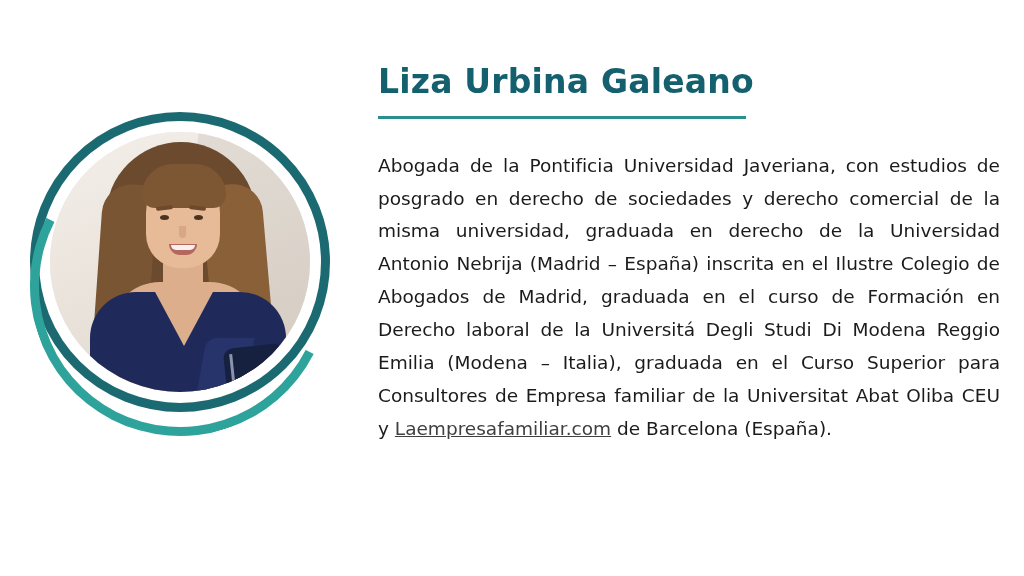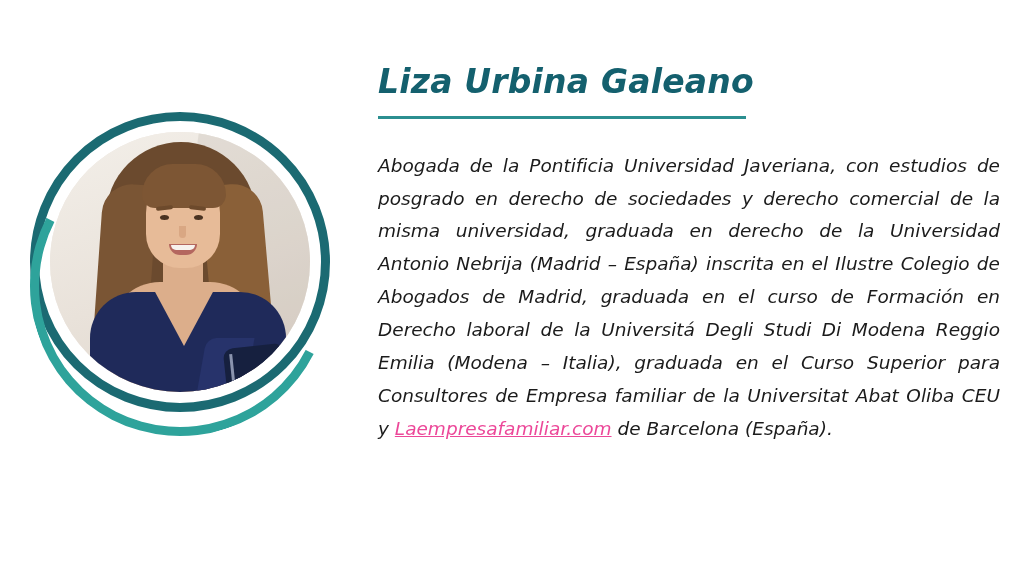--- a/index.html
+++ b/index.html
@@ -13,21 +13,20 @@
     font-family: "DejaVu Sans", sans-serif;
     overflow: hidden;
   }
 
   .slide {
     position: relative;
     width: 908px;
     height: 576px;
     background: #ffffff;
     box-sizing: border-box;
-    font-style: italic;
   }
 
   
   .portrait-block {
     position: absolute;
     left: 22px;
     top: 108px;
     width: 316px;
     height: 322px;
   }
@@ -272,21 +271,21 @@
     font-size: 18.5px;
     line-height: 1.78;
     color: #1b1b1b;
     text-align: justify;
     text-justify: inter-word;
     width: 622px;
   }
 
   .bio .link {
     text-decoration: underline;
-    color: #ec4899;
+    color: #404040;
     cursor: pointer;
   }
 </style>
 </head>
 <body>
 
 <div class="slide">
 
   <div class="portrait-block">
     <div class="ring-outer"></div>

